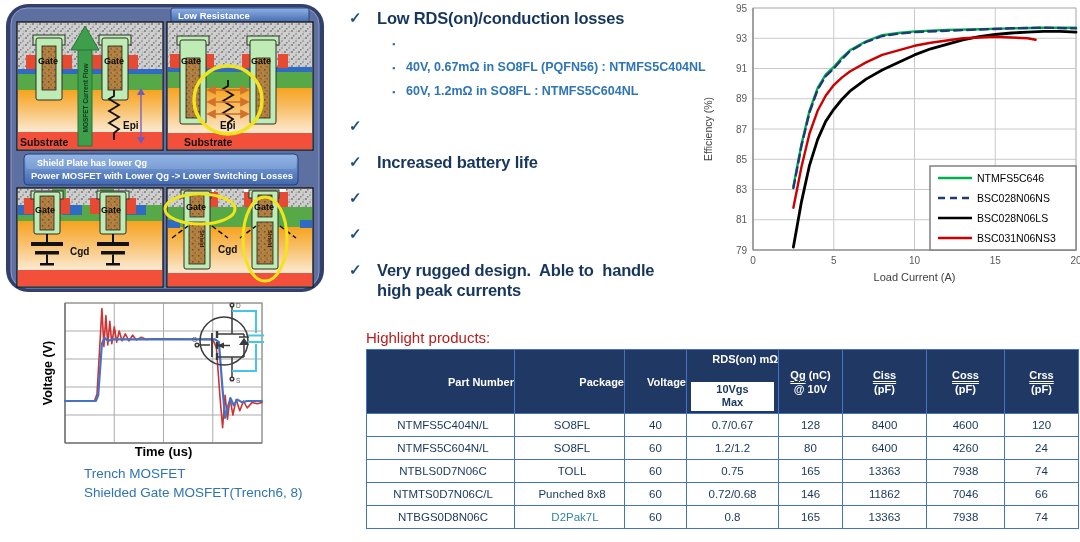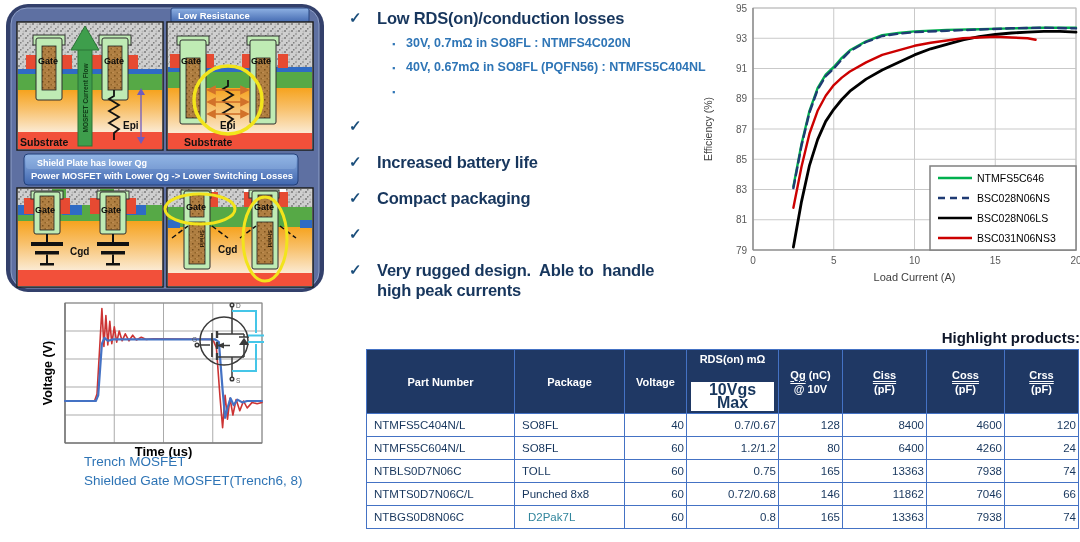--- a/index.html
+++ b/index.html
@@ -12,35 +12,35 @@
   .b-main{display:flex;margin-top:16px;color:#17365D;font-weight:700;font-size:16.5px;line-height:20px;}
   .b-main:first-child{margin-top:8px;}
   .check{width:28px;padding-left:5px;color:#1C4F7C;font-size:15px;flex:0 0 auto;font-weight:700;}
   .b-text{white-space:pre-wrap;letter-spacing:-0.2px;}
   .subs{margin:3px 0 2px 0;}
   .b-sub{display:flex;margin-top:8px;color:#2E75B6;font-weight:700;font-size:12.5px;line-height:15px;}
   .sqm{width:14px;margin-left:48px;font-size:9px;flex:0 0 auto;padding-top:1px;}
   .sq{text-decoration-line:underline;text-decoration-style:wavy;text-decoration-color:#CC0000;text-decoration-thickness:1.5px;text-underline-offset:3px;}
 
   
-  #wave-caption{position:absolute;left:84px;top:452px;color:#2E74B5;font-size:13.5px;line-height:19px;}
+  #wave-caption{position:absolute;left:84px;top:464px;color:#2E74B5;font-size:13.5px;line-height:19px;}
 
   
   #table-block{position:absolute;left:366px;top:329px;width:714px;}
-  #table-title{color:#0f172a;font-weight:700;font-size:15px;margin:0 0 3px 0;text-align:right;}
+  #table-title{color:#b91c1c;font-weight:400;font-size:15px;margin:0 0 3px 0;}
   table{border-collapse:collapse;table-layout:fixed;width:712px;}
   th,td{border:1px solid #4472C4;}
   thead th{background:#1F3864;color:#fff;font-weight:700;font-size:11px;padding:0;vertical-align:middle;height:55px;text-align:center;}
-  .h1{line-height:18px;}
+  .h1{line-height:18px;text-align:right;}
   .h2{line-height:14px;}
-  .rds-sub{background:#fff;color:#17365D;margin:14px 4px 2px;line-height:13px;padding:1px 0 2px;font-size:16px;font-weight:700;}
+  .rds-sub{background:#fff;color:#17365D;margin:14px 4px 2px;line-height:13px;padding:1px 0 2px;font-size:11px;font-weight:700;}
   .wl{text-decoration-line:underline;text-decoration-color:#fff;text-decoration-thickness:1px;text-underline-offset:2px;}
   .sqr{text-decoration-line:underline;text-decoration-style:wavy;text-decoration-color:#E06666;text-decoration-thickness:1px;text-underline-offset:4px;text-decoration:underline;}
-  tbody td{height:22px;font-size:11.5px;color:#17365D;text-align:right;padding:0 2px;background:#fff;font-weight:400;}
-  tbody td.cl{text-align:left;padding-left:7px;}
+  tbody td{height:22px;font-size:11.5px;color:#17365D;text-align:center;padding:0 2px;background:#fff;font-weight:400;}
+  tbody td.cl{text-align:center;padding-left:7px;}
 </style>
 </head>
 <body>
 
 <div id="page">
 
   <svg style="position:absolute;left:4px;top:2px" width="322" height="292">
     <defs>
       <pattern id="speck" width="7" height="7" patternUnits="userSpaceOnUse">
         <rect width="7" height="7" fill="#CFCFCF"></rect>
@@ -221,40 +221,39 @@
   </svg>
 
   <div id="bullets">
     <div class="b-main">
         <span class="check">✓</span>
         <span class="b-text">Low RDS(on)/conduction losses</span>
       </div>
     <div class="subs">
       <div class="b-sub">
           <span class="sqm">▪</span>
-          <span>30V, 0.7mΩ in SO8FL : NTMFS4C020N</span>
         </div>
       <div class="b-sub">
           <span class="sqm">▪</span>
           <span>40V, 0.67mΩ in SO8FL (PQFN56) : NTMFS5C404NL</span>
         </div>
       <div class="b-sub">
           <span class="sqm">▪</span>
+          <span>60V, 1.2mΩ in SO8FL : NTMFS5C604NL</span>
         </div>
     </div>
     <div class="b-main">
         <span class="check">✓</span>
       </div>
     <div class="b-main">
         <span class="check">✓</span>
         <span class="b-text">Increased battery life</span>
       </div>
     <div class="b-main">
         <span class="check">✓</span>
-        <span class="b-text">Compact packaging</span>
       </div>
     <div class="b-main">
         <span class="check">✓</span>
       </div>
     <div class="b-main">
         <span class="check">✓</span>
         <span class="b-text">Very rugged design.  Able to  handle
 high peak currents</span>
       </div>
   </div>

